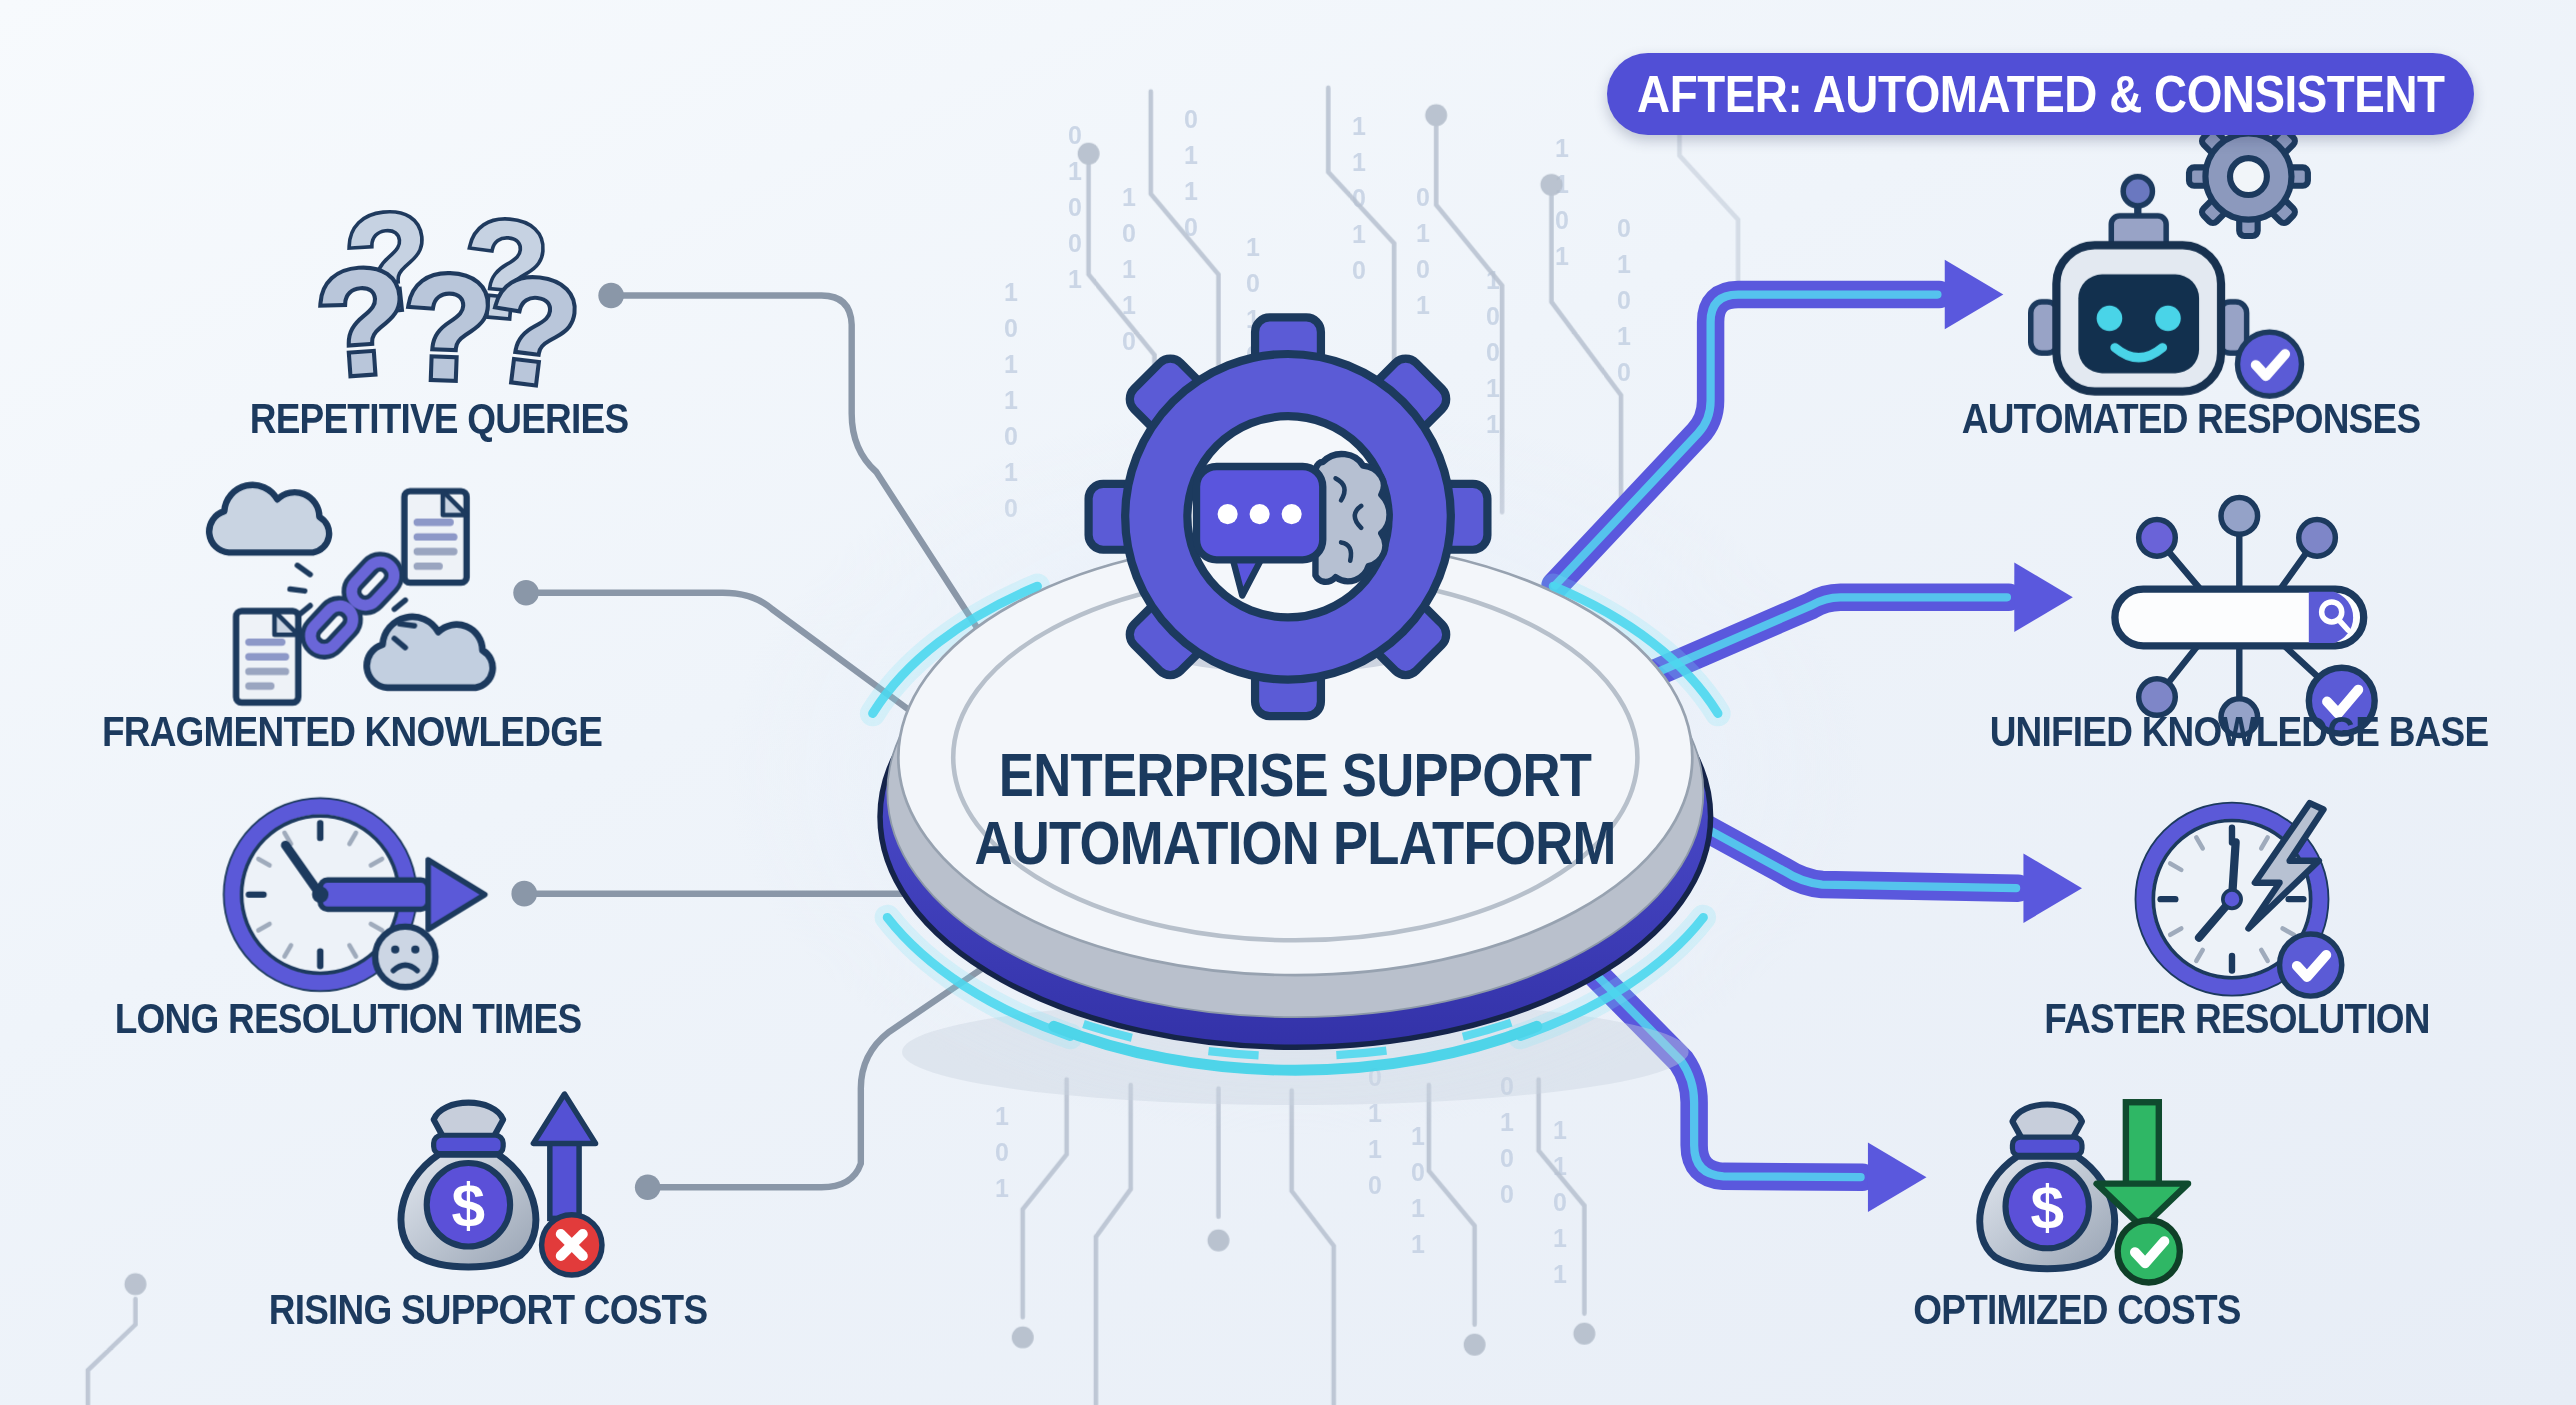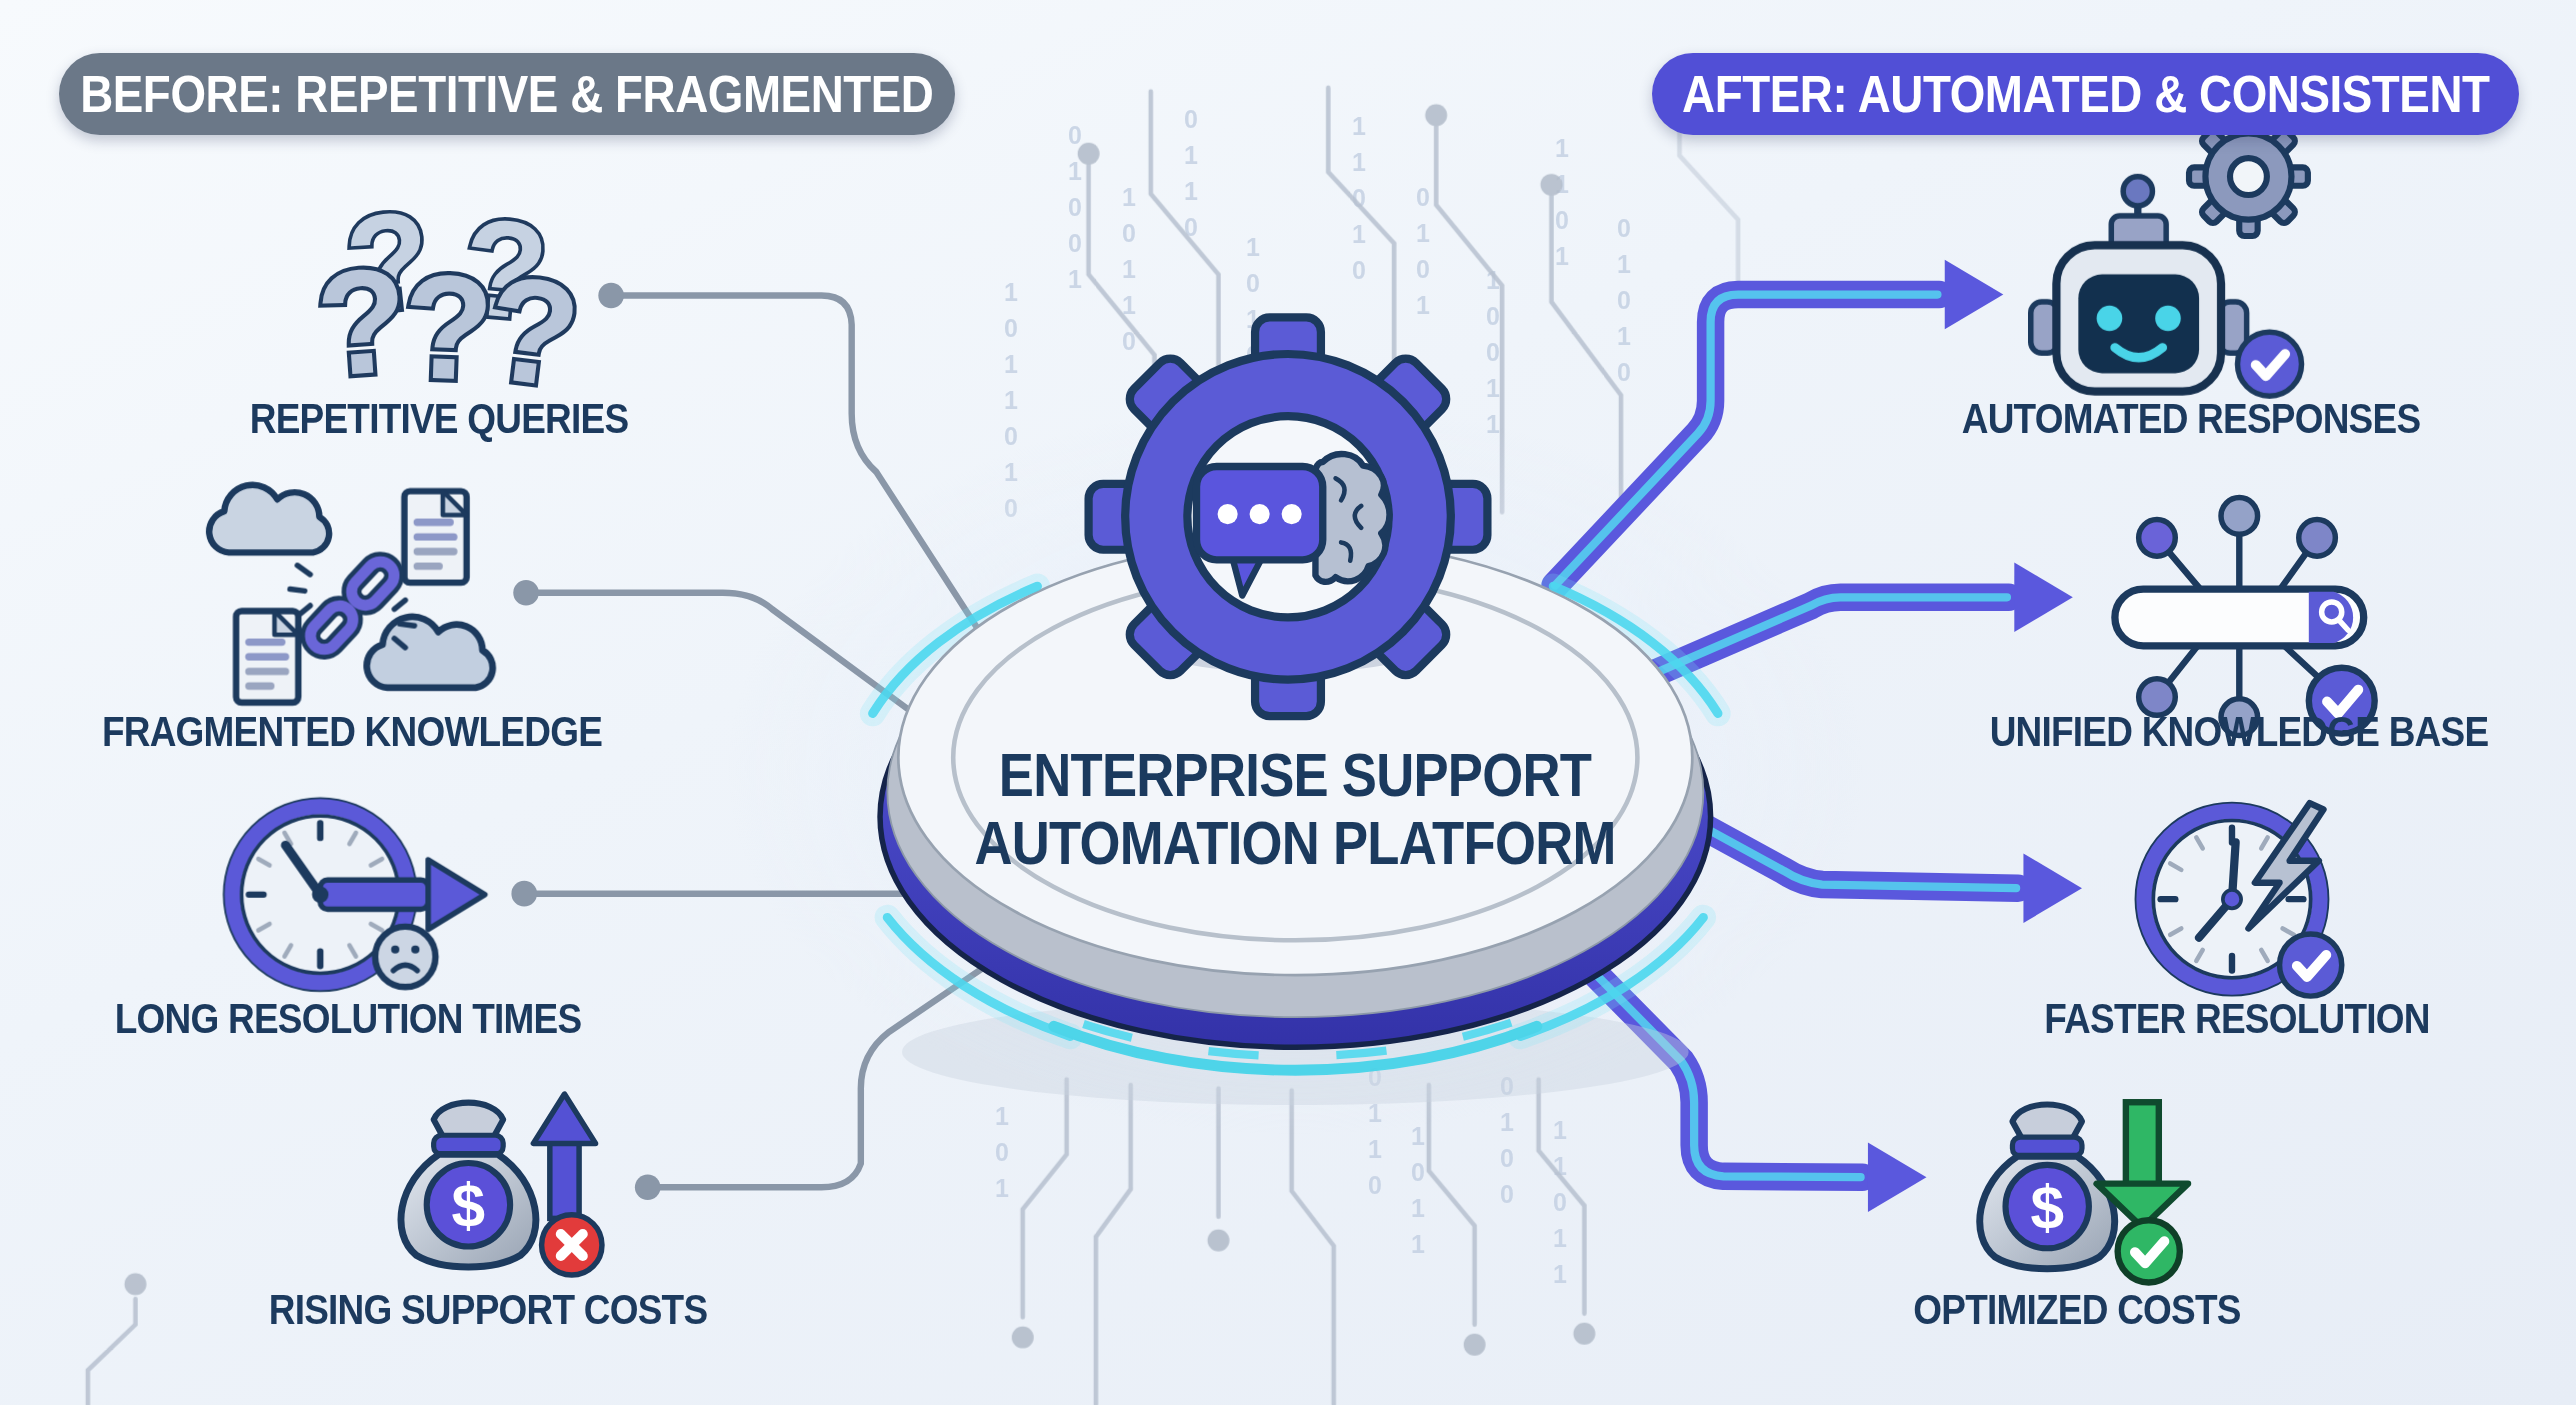--- a/index.html
+++ b/index.html
@@ -10,21 +10,21 @@
   }
   svg{position:absolute;left:0;top:0;}
   .banner{
     position:absolute;top:53px;height:82px;border-radius:42px;
     display:flex;align-items:center;justify-content:center;
     color:#fff;font-size:52px;font-weight:800;letter-spacing:-0.5px;white-space:nowrap;
     box-shadow:0 5.5px 12.8px rgba(40,50,90,.25);
   }
   .banner>span{display:block;transform:scaleX(.88);}
   .banner-before{left:59px;width:896px;background:#6b7888;}
-  .banner-after{left:1652px;width:867px;background:#514fd6;text-align:right;}
+  .banner-after{left:1607px;width:867px;background:#514fd6;text-align:right;}
   .item-label{
     position:absolute;transform:translate(-50%,-50%) scaleX(.86);
     font-size:43px;font-weight:800;color:#1c3a5e;letter-spacing:-0.9px;white-space:nowrap;
   }
   .center-title{
     position:absolute;transform:translate(-50%,-50%) scaleX(.85);
     font-size:62px;font-weight:800;color:#1b3a5e;letter-spacing:-0.9px;white-space:nowrap;
   }
   .bin{
     position:absolute;font-size:25px;font-weight:600;line-height:36px;
@@ -441,23 +441,20 @@
         <rect x="2324" y="1205" width="36" height="92" fill="#2fb765" stroke="#0f4a2e" stroke-width="7"></rect>
         <polygon points="2292,1294 2392,1294 2342,1342" fill="#2fb765" stroke="#0f4a2e" stroke-width="7" stroke-linejoin="round"></polygon>
       </g>
       <g transform="translate(2349,1368)">
         <circle r="34" fill="#2fb765" stroke="#0f3f28" stroke-width="7"></circle>
         <path d="M-15,1 L-4,13 L17,-11" fill="none" stroke="#fff" stroke-width="11" stroke-linecap="round" stroke-linejoin="round"></path>
       </g>
     </g>
   </svg>
 
-  <div class="banner banner-before">
-    <span>BEFORE: REPETITIVE &amp; FRAGMENTED</span>
-  </div>
   <div class="banner banner-after">
     <span>AFTER: AUTOMATED &amp; CONSISTENT</span>
   </div>
 
   <div class="center-title" style="left:1295px;top:774px;">ENTERPRISE SUPPORT</div>
   <div class="center-title" style="left:1295px;top:842px;">AUTOMATION PLATFORM</div>
 
   <div class="item-label" style="left:439px;top:418px;">REPETITIVE QUERIES</div>
   <div class="item-label" style="left:352px;top:731px;">FRAGMENTED KNOWLEDGE</div>
   <div class="item-label" style="left:348px;top:1018px;">LONG RESOLUTION TIMES</div>

